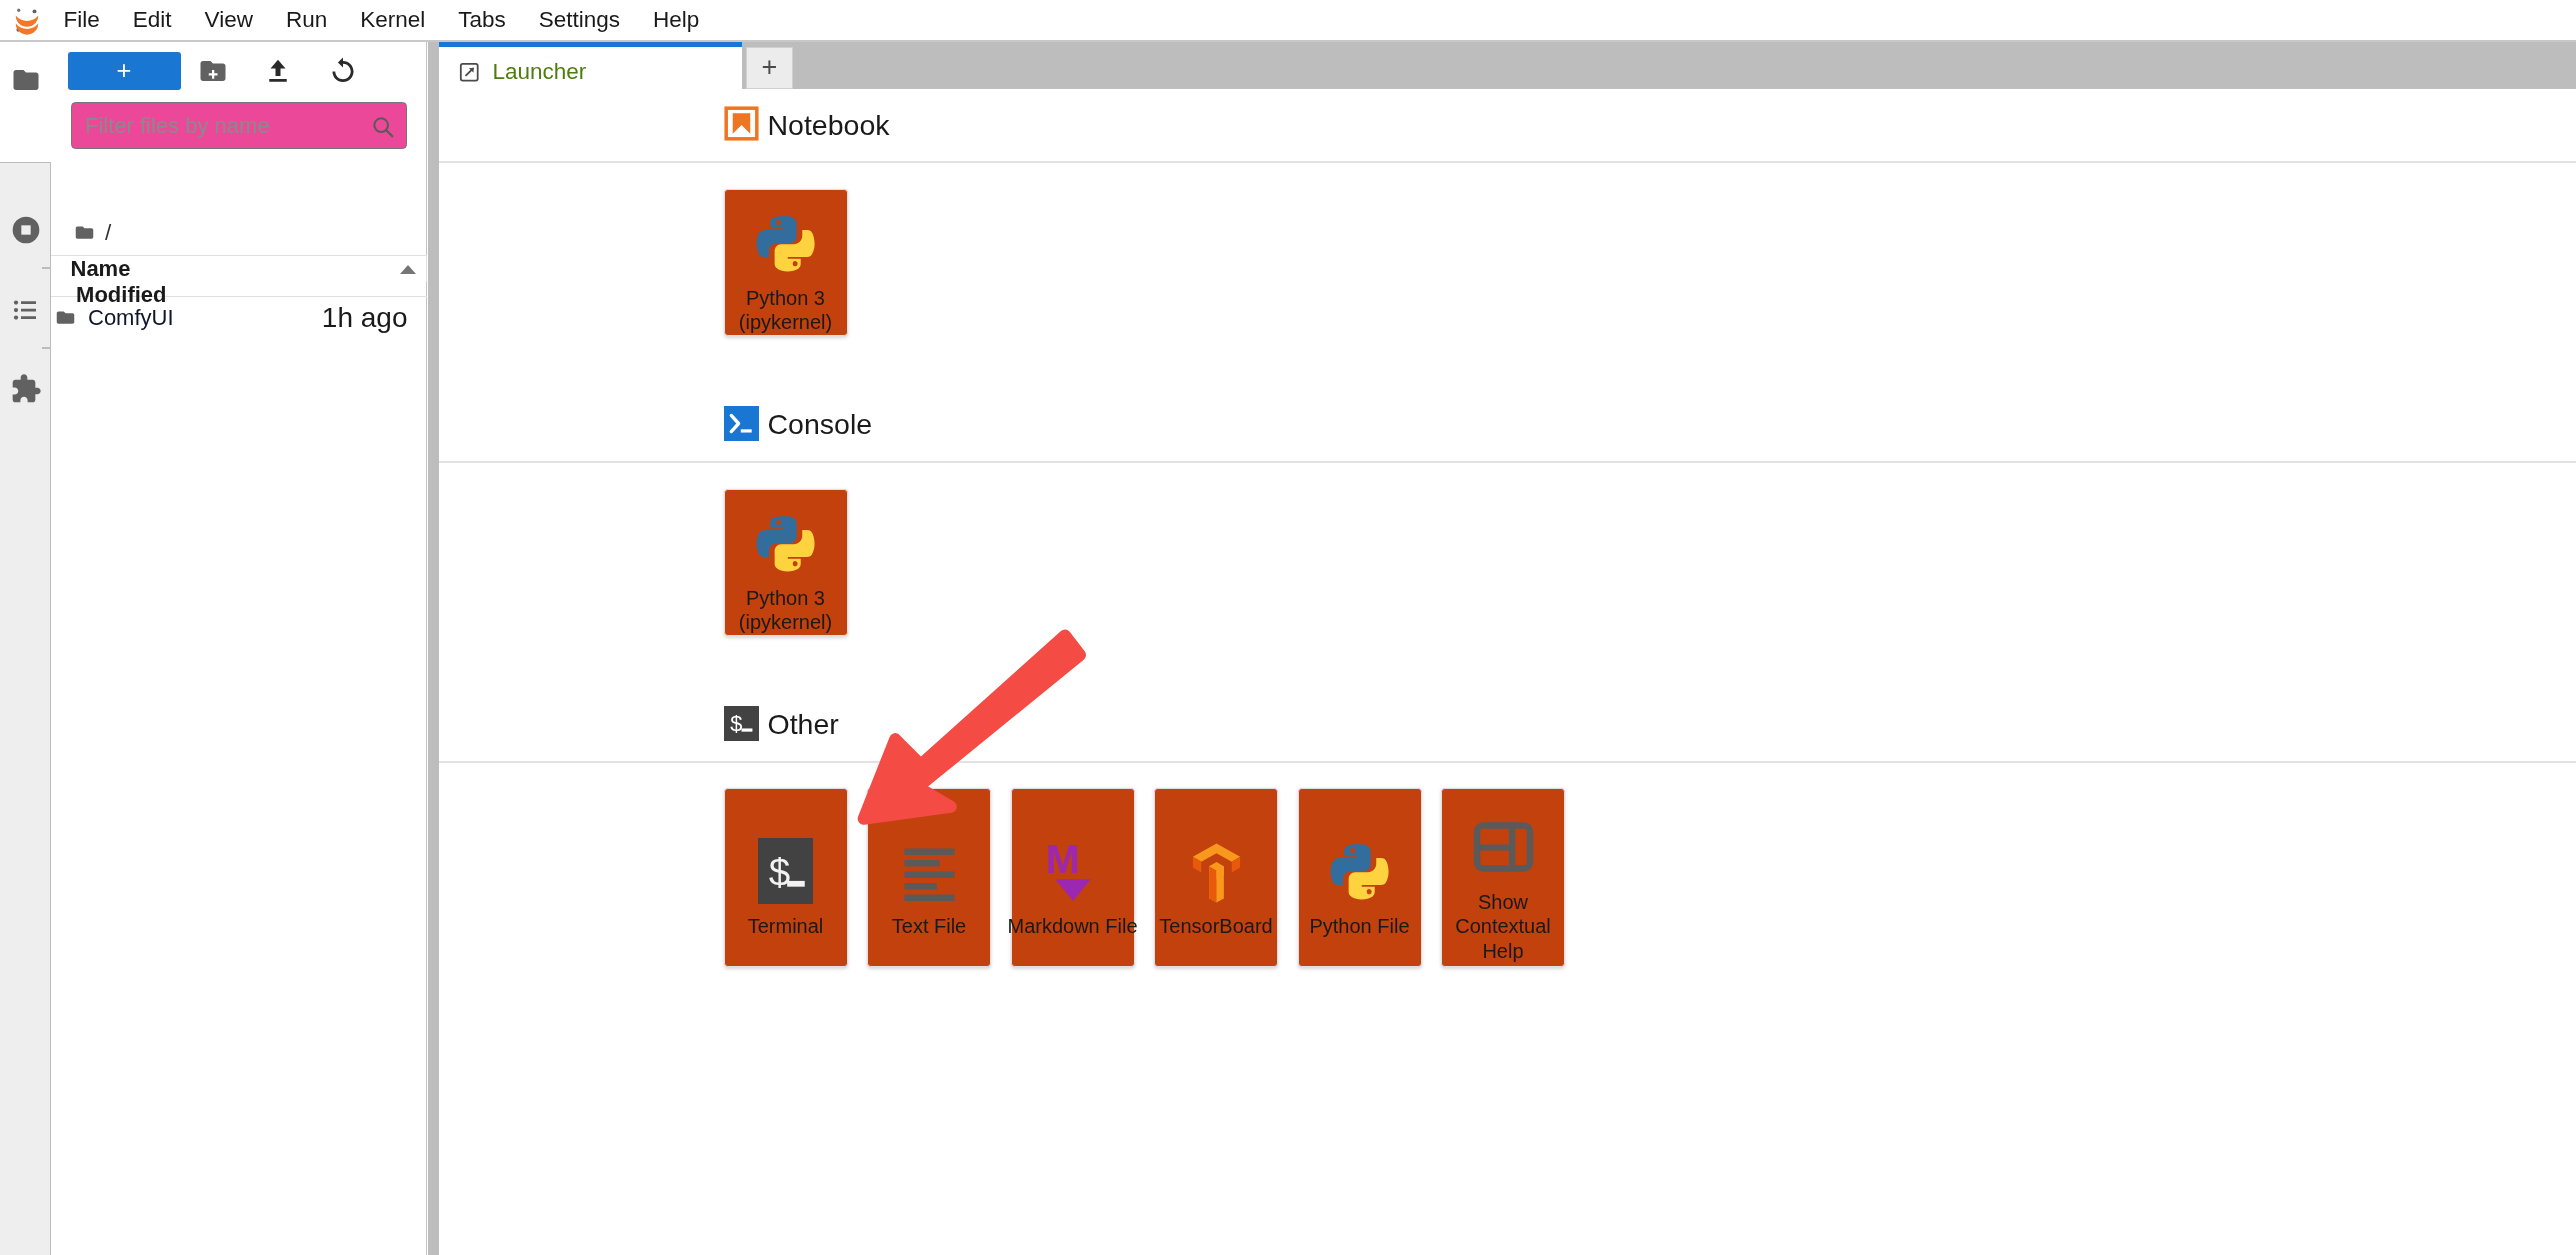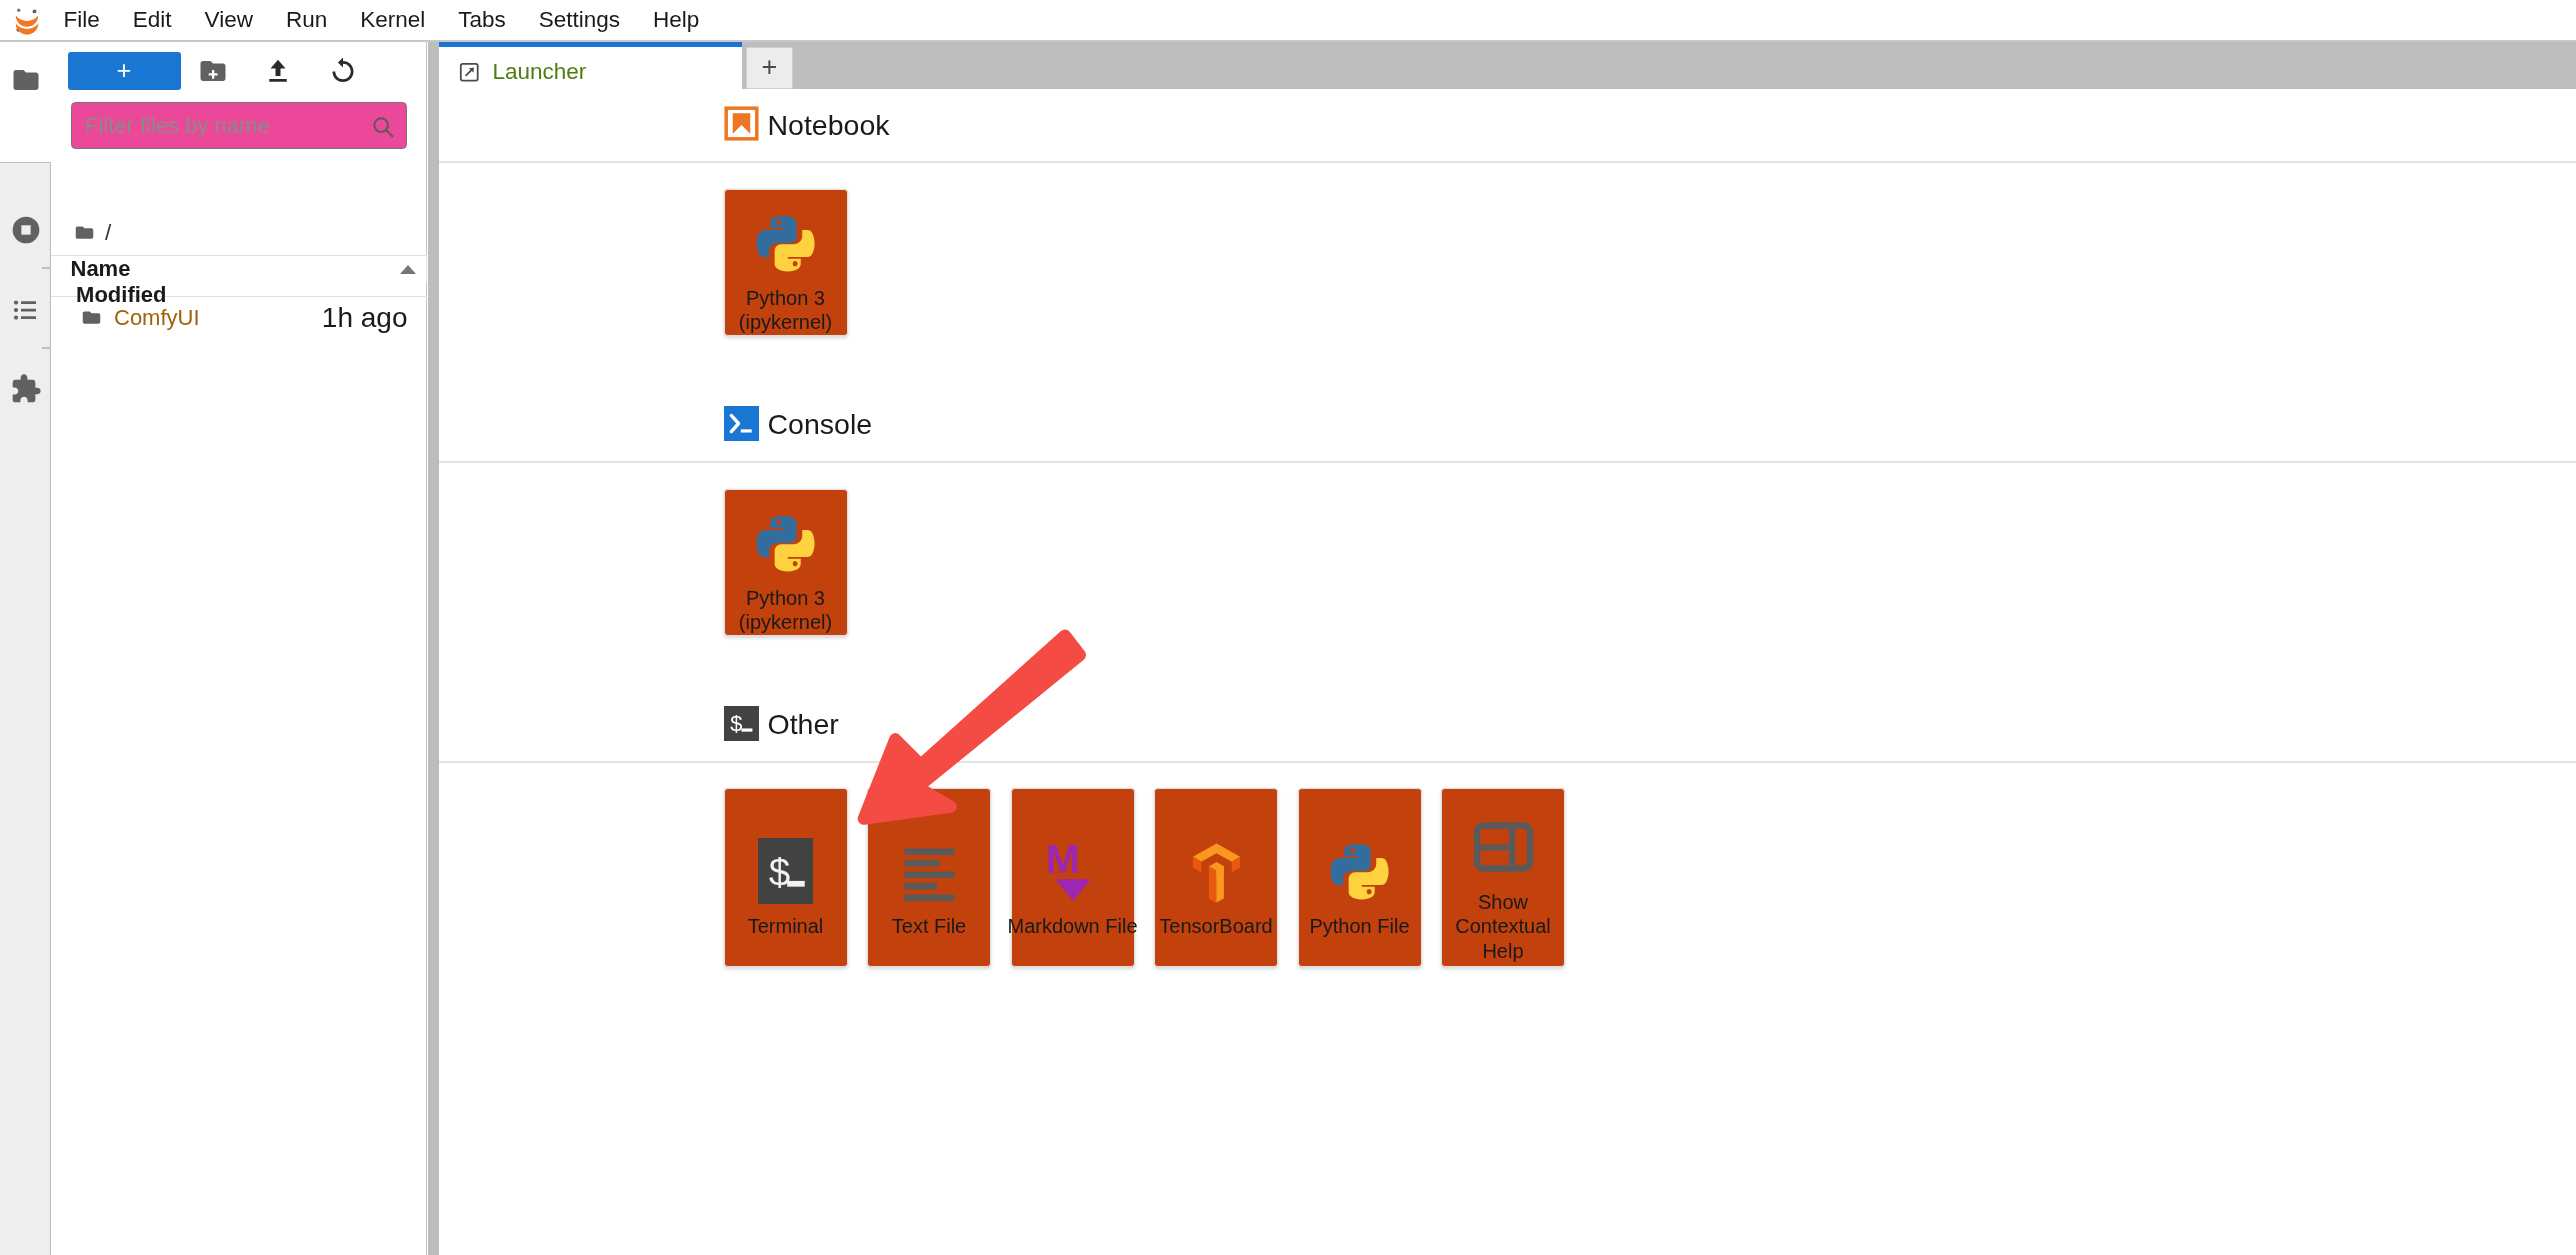--- a/index.html
+++ b/index.html
@@ -91,21 +91,21 @@
   .fb-head .col-mod {
     width: 135px; display: flex; align-items: flex-end; justify-content: flex-end;
     padding-right: 19.5px; font-size: 22px; font-weight: bold; color: #1a1a1a; cursor: pointer;
   }
   .sort-caret { width: 0; height: 0; border-left: 8.3px solid transparent; border-right: 8.3px solid transparent; border-bottom: 9px solid #757575; }
 
   .fb-row {
     position: absolute; left: 0; top: 255px; width: 376px; height: 41px;
     display: flex; align-items: center; cursor: pointer;
   }
-  .fb-row .r-name { flex: 1; display: flex; align-items: center; gap: 12px; padding-left: 30px; font-size: 22px; color: #a16207; }
+  .fb-row .r-name { flex: 1; display: flex; align-items: center; gap: 12px; padding-left: 4px; font-size: 22px; color: #0f172a; }
   .fb-row .r-mod { width: 135px; text-align: right; padding-right: 19.5px; font-size: 28px; color: #1a1a1a; }
 
   
   .dockarea {
     position: absolute; left: 428px; top: 42px; width: 2148px; height: 1214px;
     background: #bdbdbd;
   }
   .tabbar {
     position: absolute; left: 0; top: 0; width: 2148px; height: 47px;
     background: #bdbdbd; display: flex; align-items: flex-start; padding-left: 10.5px;

